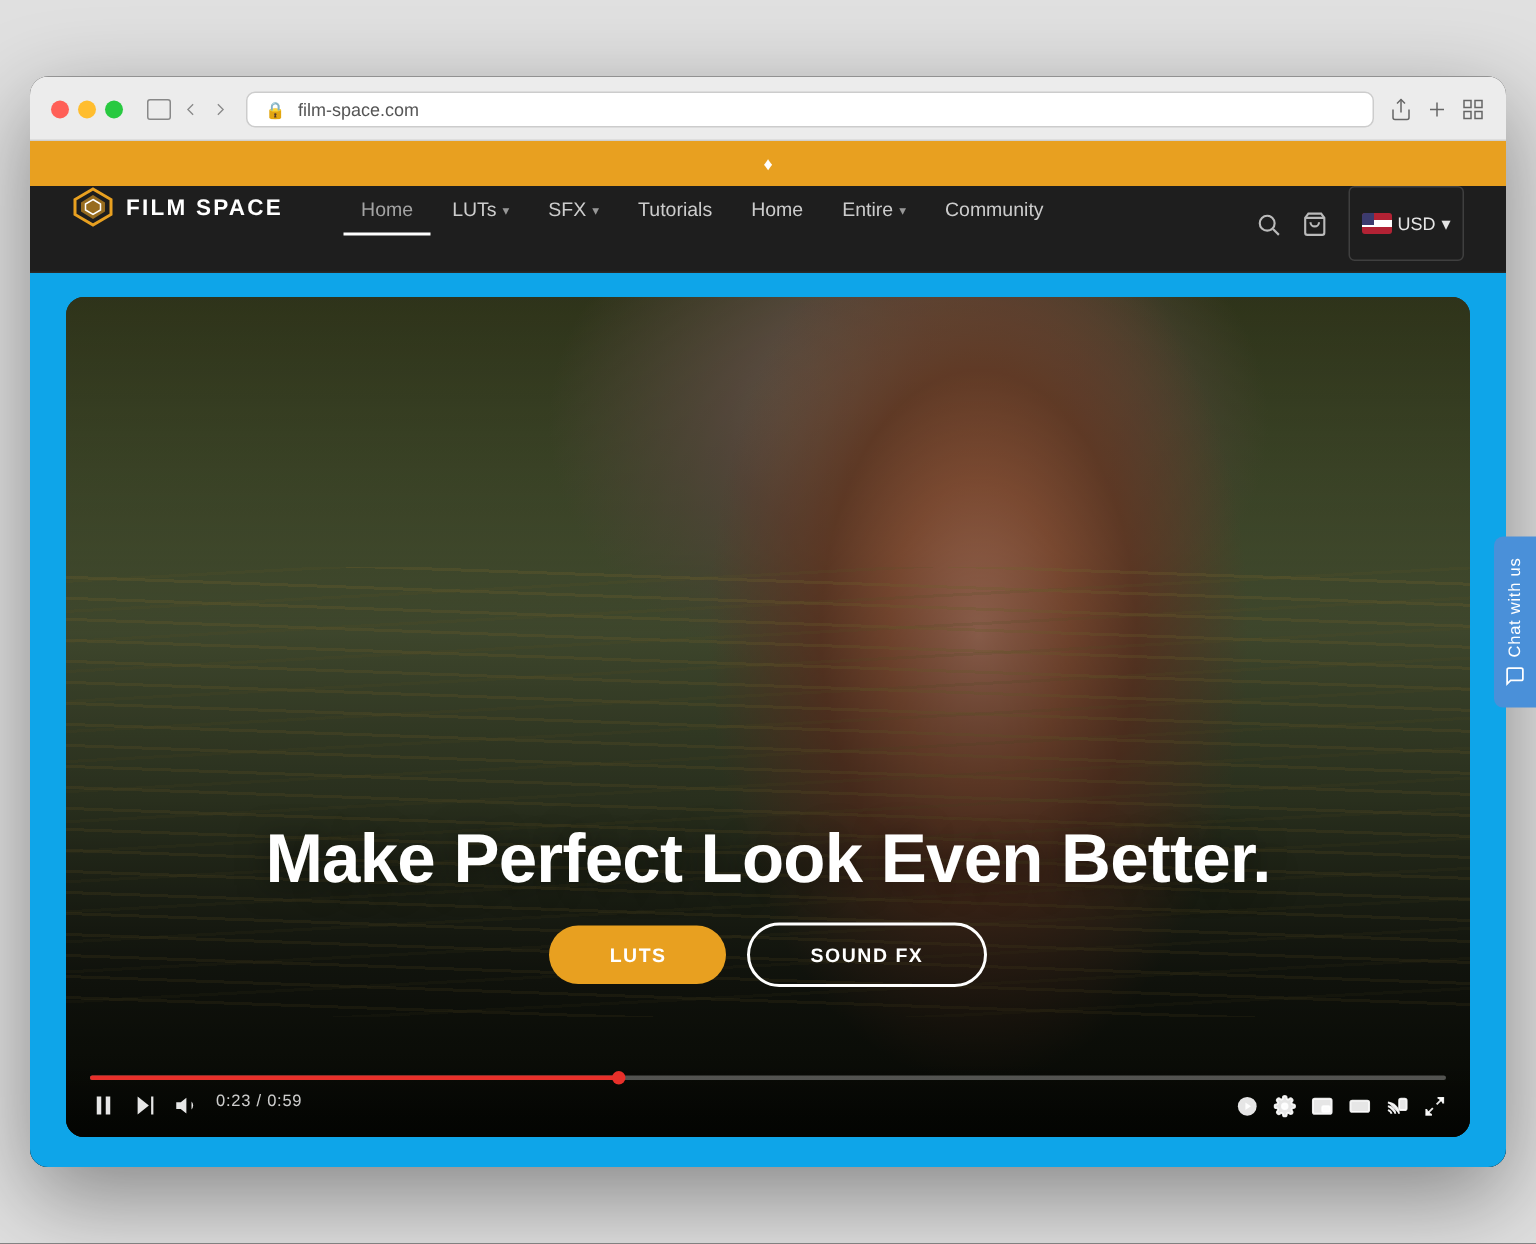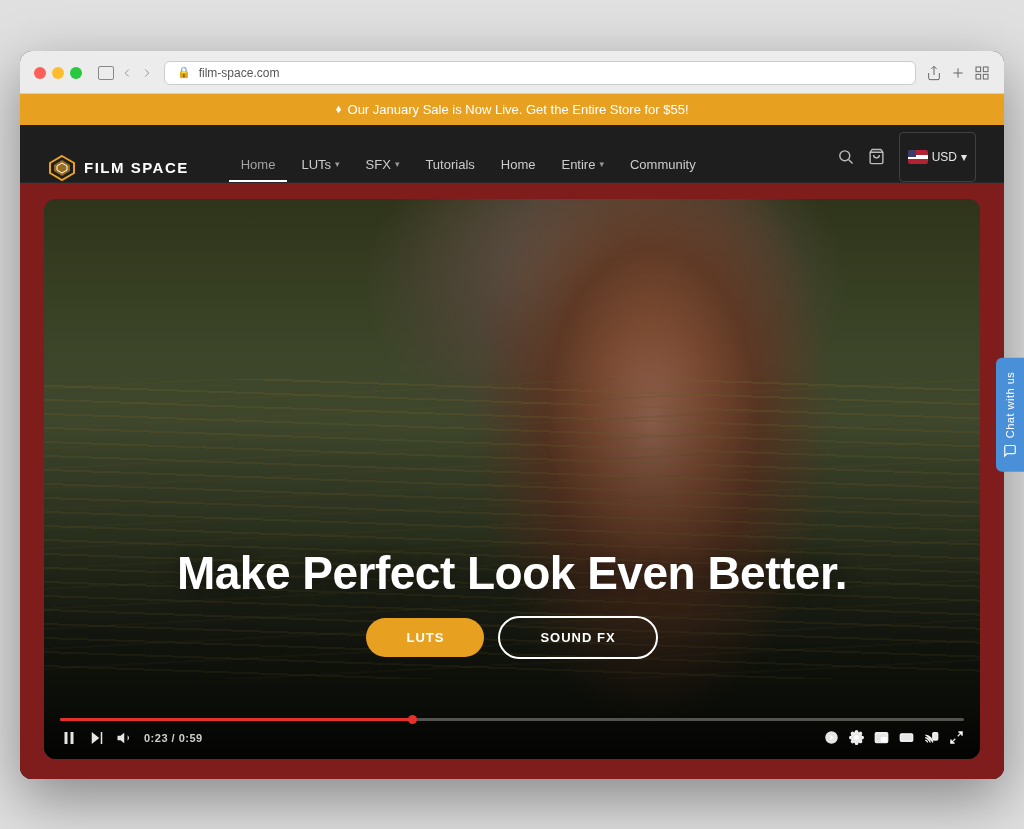--- a/index.html
+++ b/index.html
@@ -122,21 +122,21 @@
 
     .announcement-bar .diamond {
       color: white;
       font-size: 12px;
     }
 
     
     .site-header {
       background: #1e1e1e;
       display: flex;
-      align-items: flex-end;
+      align-items: flex-start;
       padding: 0 28px;
       height: 58px;
       border-bottom: 1px solid rgba(255,255,255,0.05);
     }
 
     .logo {
       display: flex;
       align-items: center;
       gap: 8px;
       text-decoration: none;
@@ -224,21 +224,21 @@
     .flag-canton {
       position: absolute;
       top: 0; left: 0;
       width: 40%;
       height: 55%;
       background: #3C3B6E;
     }
 
     
     .hero-section {
-      background: #7f1d1d;
+      background: #0ea5e9;
       padding: 16px 24px 20px;
     }
 
     .video-container {
       border-radius: 12px;
       overflow: hidden;
       position: relative;
       background: #2a2a2a;
       aspect-ratio: unset;
       height: 560px;
@@ -396,23 +396,21 @@
       right: -4px;
       top: -3px;
       width: 9px;
       height: 9px;
       background: #e8302a;
       border-radius: 50%;
     }
 
     .controls-row {
       display: flex;
-      align-items: center;
       gap: 10px;
-      font-weight: bold;
     }
 
     .ctrl-icon {
       color: rgba(255,255,255,0.9);
       font-size: 16px;
       cursor: pointer;
       display: flex;
       align-items: center;
       justify-content: center;
     }
@@ -476,21 +474,20 @@
           <rect x="3" y="14" width="7" height="7"></rect>
           <rect x="14" y="14" width="7" height="7"></rect>
         </svg>
     </div>
   </div>
 
   <div class="site-content">
 
     <div class="announcement-bar">
       <span class="diamond">♦</span>
-      <span>Our January Sale is Now Live. Get the Entire Store for $55!</span>
     </div>
 
     <header class="site-header">
       <div class="logo">
         <svg class="logo-icon" viewBox="0 0 28 28" fill="none">
           <polygon points="14,2 26,9 26,19 14,26 2,19 2,9" fill="none" stroke="#e8a020" stroke-width="2"></polygon>
           <polygon points="14,6 22,11 22,17 14,22 6,17 6,11" fill="#e8a020" opacity="0.6"></polygon>
           <polygon points="14,9 19,12 19,16 14,19 9,16 9,12" fill="none" stroke="white" stroke-width="1"></polygon>
         </svg>
         <span class="logo-text">FILM SPACE</span>

